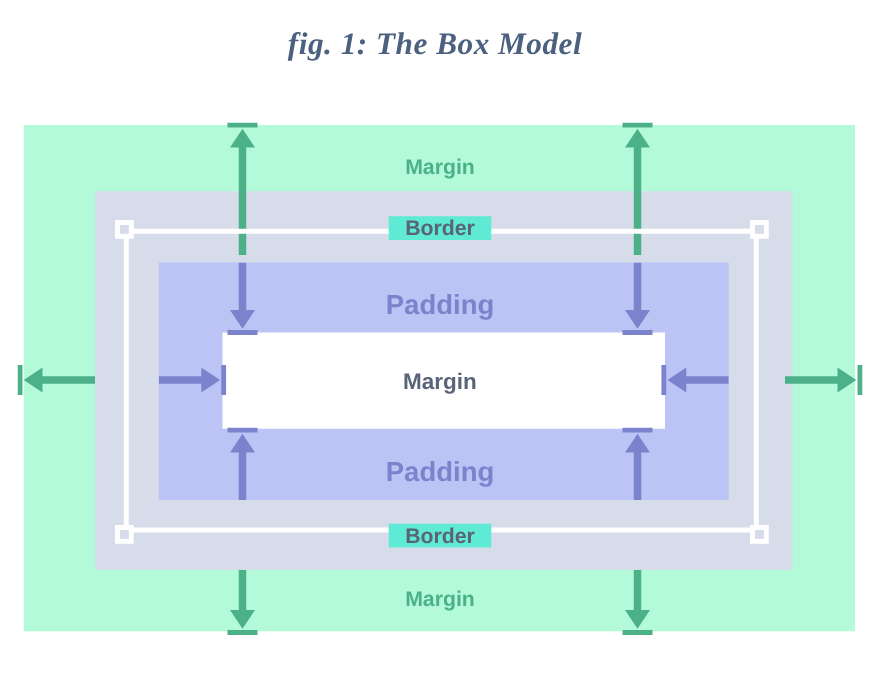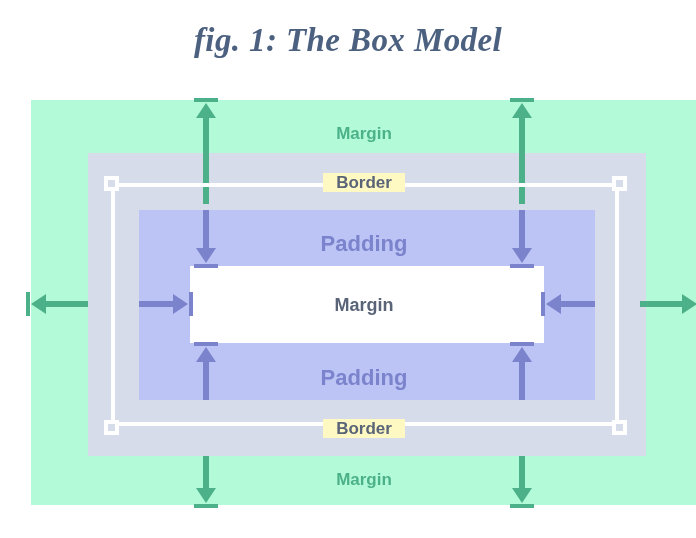--- a/index.html
+++ b/index.html
@@ -18,29 +18,29 @@
   
   .fig-title {
     position: absolute;
     left: 0;
     top: 22px;
     width: 696px;
     text-align: center;
     font-family: "Liberation Serif", serif;
     font-style: italic;
     font-weight: 700;
-    font-size: 33px;
+    font-size: 25px;
     color: #4c6180;
     letter-spacing: 0.4px;
   }
 
   
   .diagram {
     position: absolute;
-    left: 16px;
+    left: 4px;
     top: 90px;
     width: 632px;
     height: 430px;
   }
 
   
   .margin-box {
     position: absolute;
     left: 15px;
     top: 10px;
@@ -96,21 +96,21 @@
   .lbl-margin-bottom { top: 380px; }
 
   .lbl-border {
     color: #5a6478;
     font-size: 17px;
     left: 0;
     width: 696px;
     z-index: 6;
   }
   .lbl-border span {
-    background: #fef9c3;
+    background: #5eead4;
     padding: 0 13px;
   }
   .lbl-border-top { top: 83px; }
   .lbl-border-bottom { top: 329px; }
 
   .lbl-padding {
     color: #7b83cd;
     font-size: 22px;
     left: 0;
     width: 696px;

